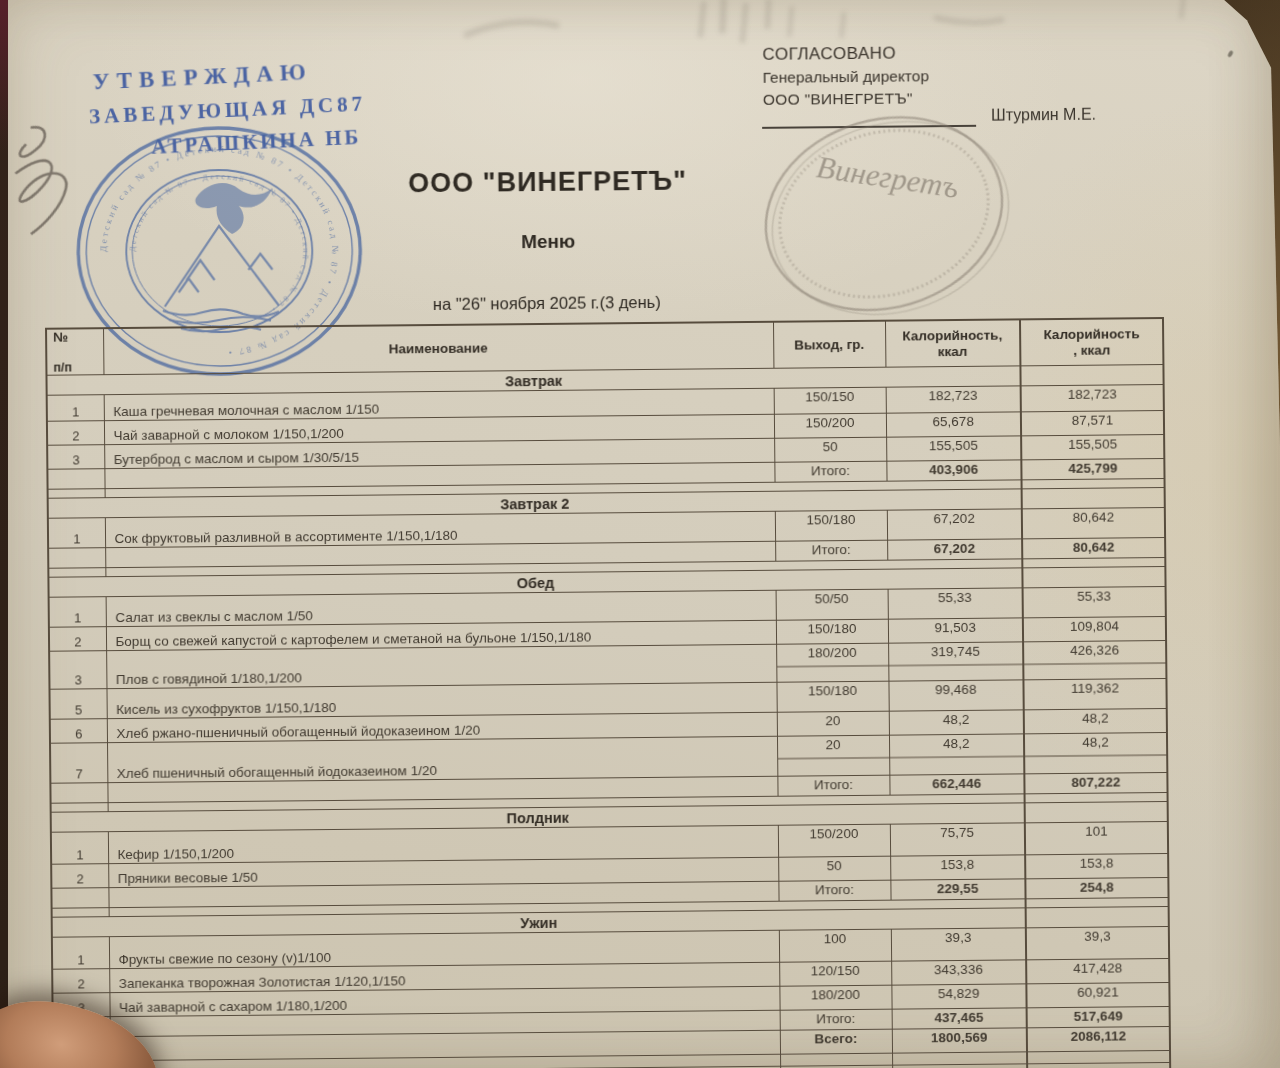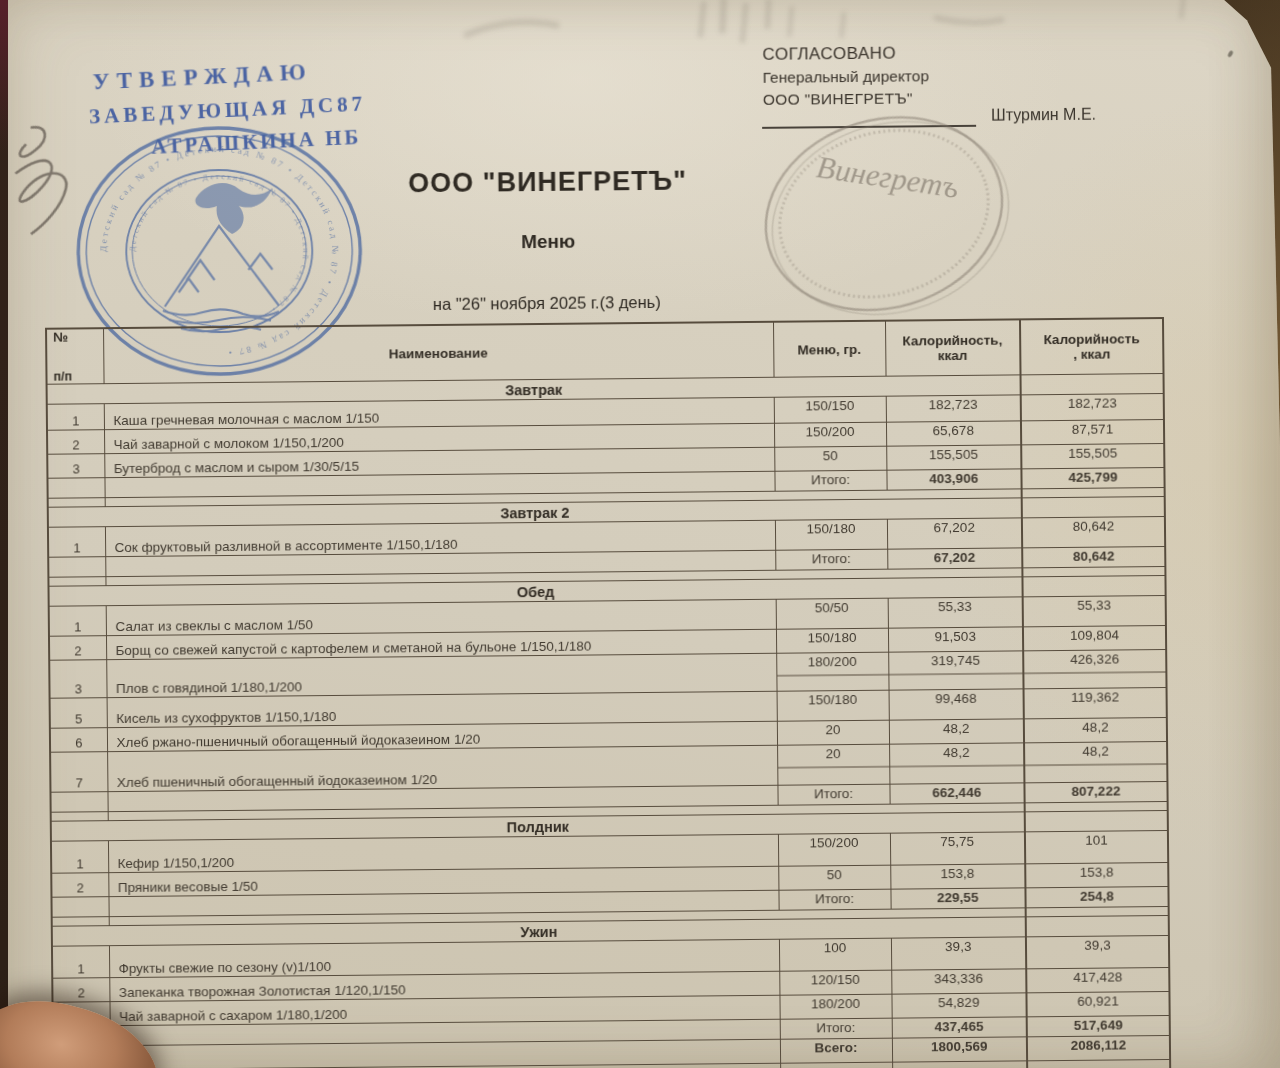--- a/index.html
+++ b/index.html
@@ -45,21 +45,21 @@
   svg{position:absolute;overflow:visible;}
 
   
   .menu-table{position:absolute;left:38px;top:322px;}
   table{border-collapse:collapse;table-layout:fixed;width:1117px;
     font-family:"Liberation Sans", sans-serif;font-size:13.5px;color:#423b31;}
   td,th{border:1px solid #574c3d;padding:0 4px;overflow:hidden;}
   table{border:2px solid #574c3d;}
   th{font-weight:bold;text-align:center;vertical-align:middle;line-height:1.12;font-size:13.5px;color:#332d25;}
   th.numh{text-align:left;padding-left:6px;}
-  th.numh div:last-child{margin-top:25px;font-size:12.5px;}
+  th.numh div:last-child{margin-top:16px;font-size:12.5px;}
   td.num{text-align:center;vertical-align:bottom;padding-bottom:1px;font-size:13px;}
   td.name{vertical-align:bottom;padding-left:9px;padding-bottom:1px;white-space:nowrap;}
   td.val{text-align:center;vertical-align:top;padding-top:1px;}
   .c5l{border-left-width:2px;}
   td.sec{text-align:center;font-weight:bold;font-size:14.5px;vertical-align:middle;color:#332d25;}
   .b{font-weight:bold;}
   .lab{text-align:center;}
   .midline{background-image:linear-gradient(to bottom, rgba(0,0,0,0) 0 21px, #574c3d 21px 22px, rgba(0,0,0,0) 22px);}
 
   .finger{position:absolute;left:-30px;top:1006px;width:190px;height:125px;z-index:9;
@@ -161,21 +161,21 @@
             <col style="width:135px">
             <col style="width:143px">
         </colgroup>
         <thead>
           <tr style="height:36px">
             <th class="numh">
               <div>№</div>
               <div>п/п</div>
             </th>
             <th>Наименование</th>
-            <th>Меню, гр.</th>
+            <th>Выход, гр.</th>
             <th>
               <div>Калорийность,</div>
               <div>ккал</div>
             </th>
             <th class="c5l">
               <div>Калорийность</div>
               <div>, ккал</div>
             </th>
           </tr>
         </thead>

